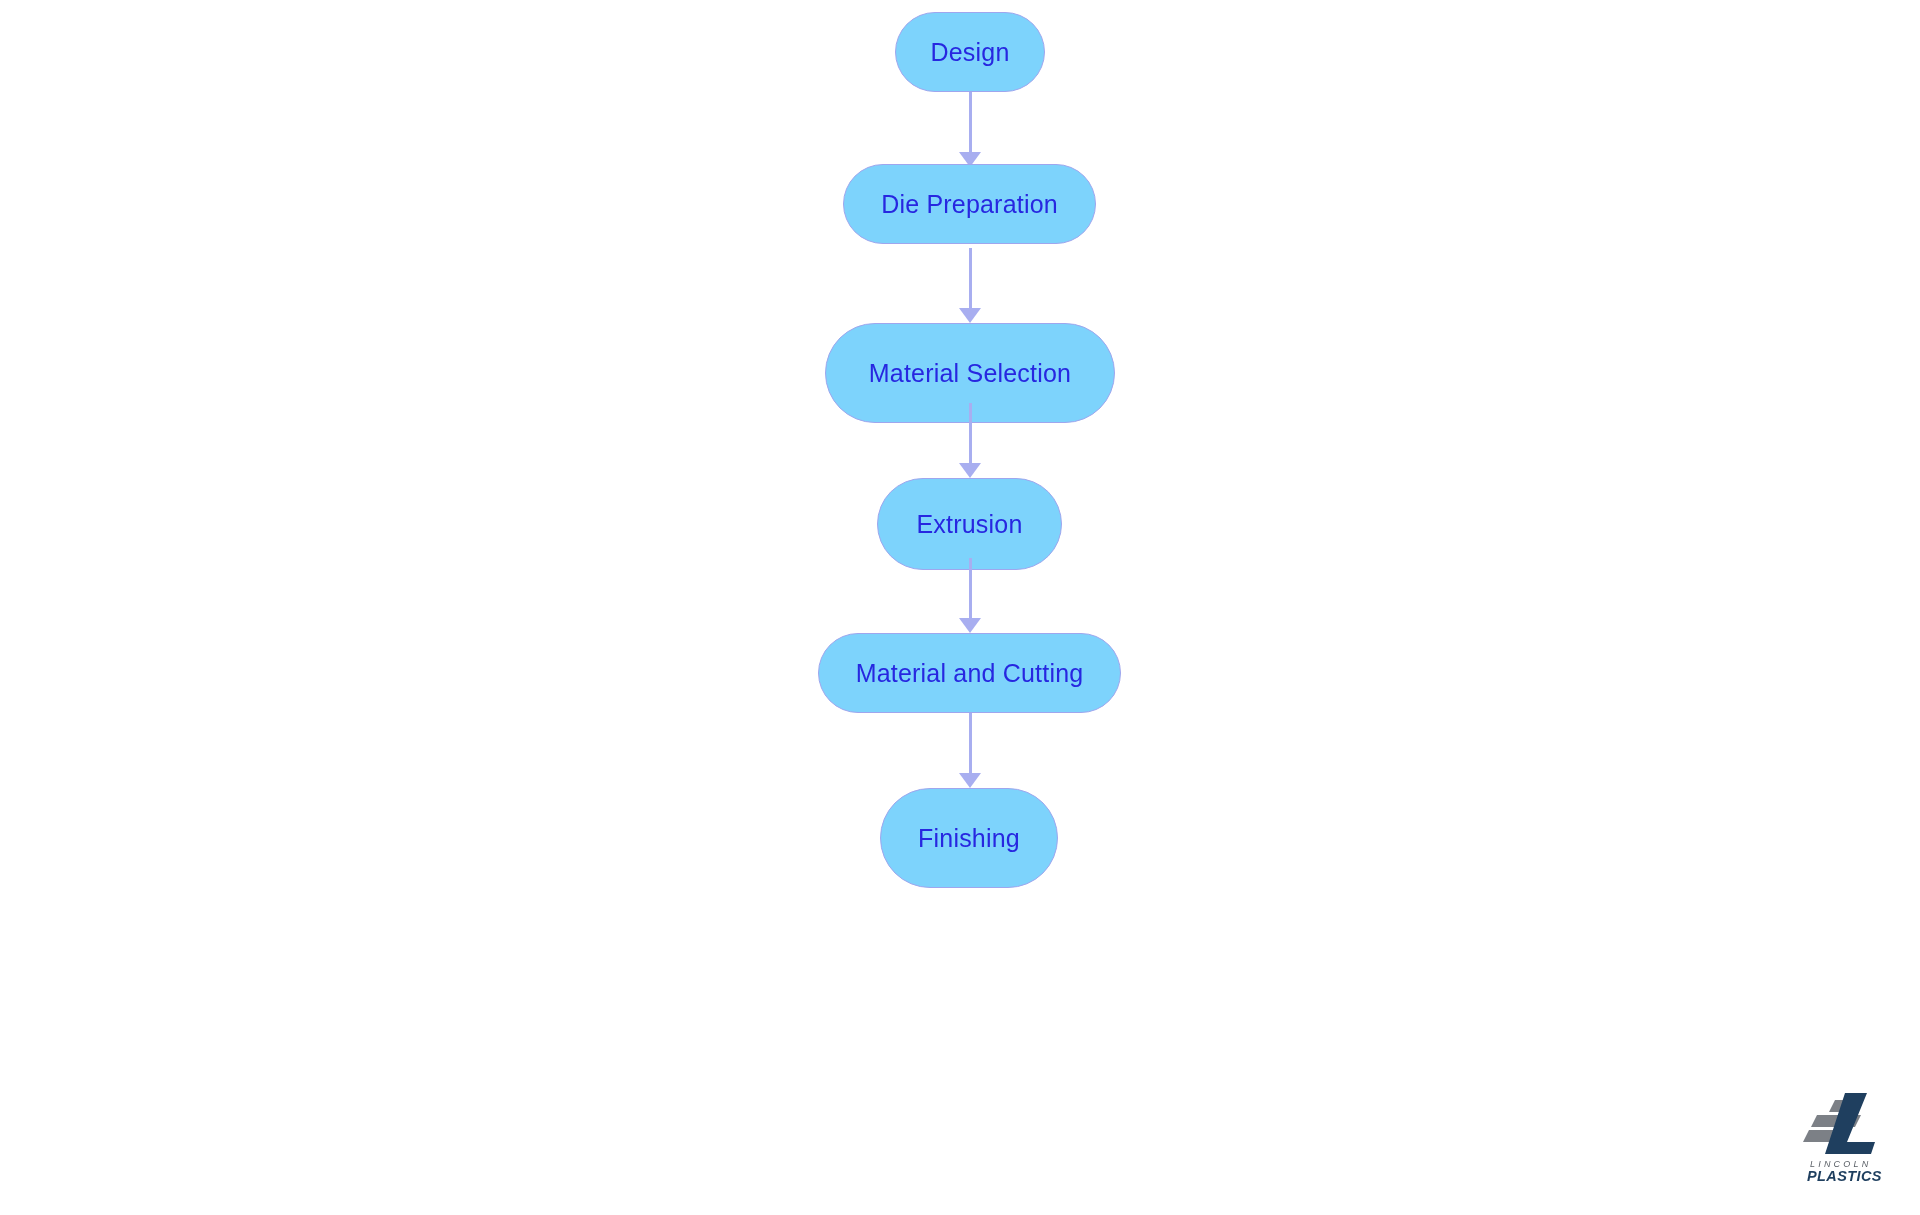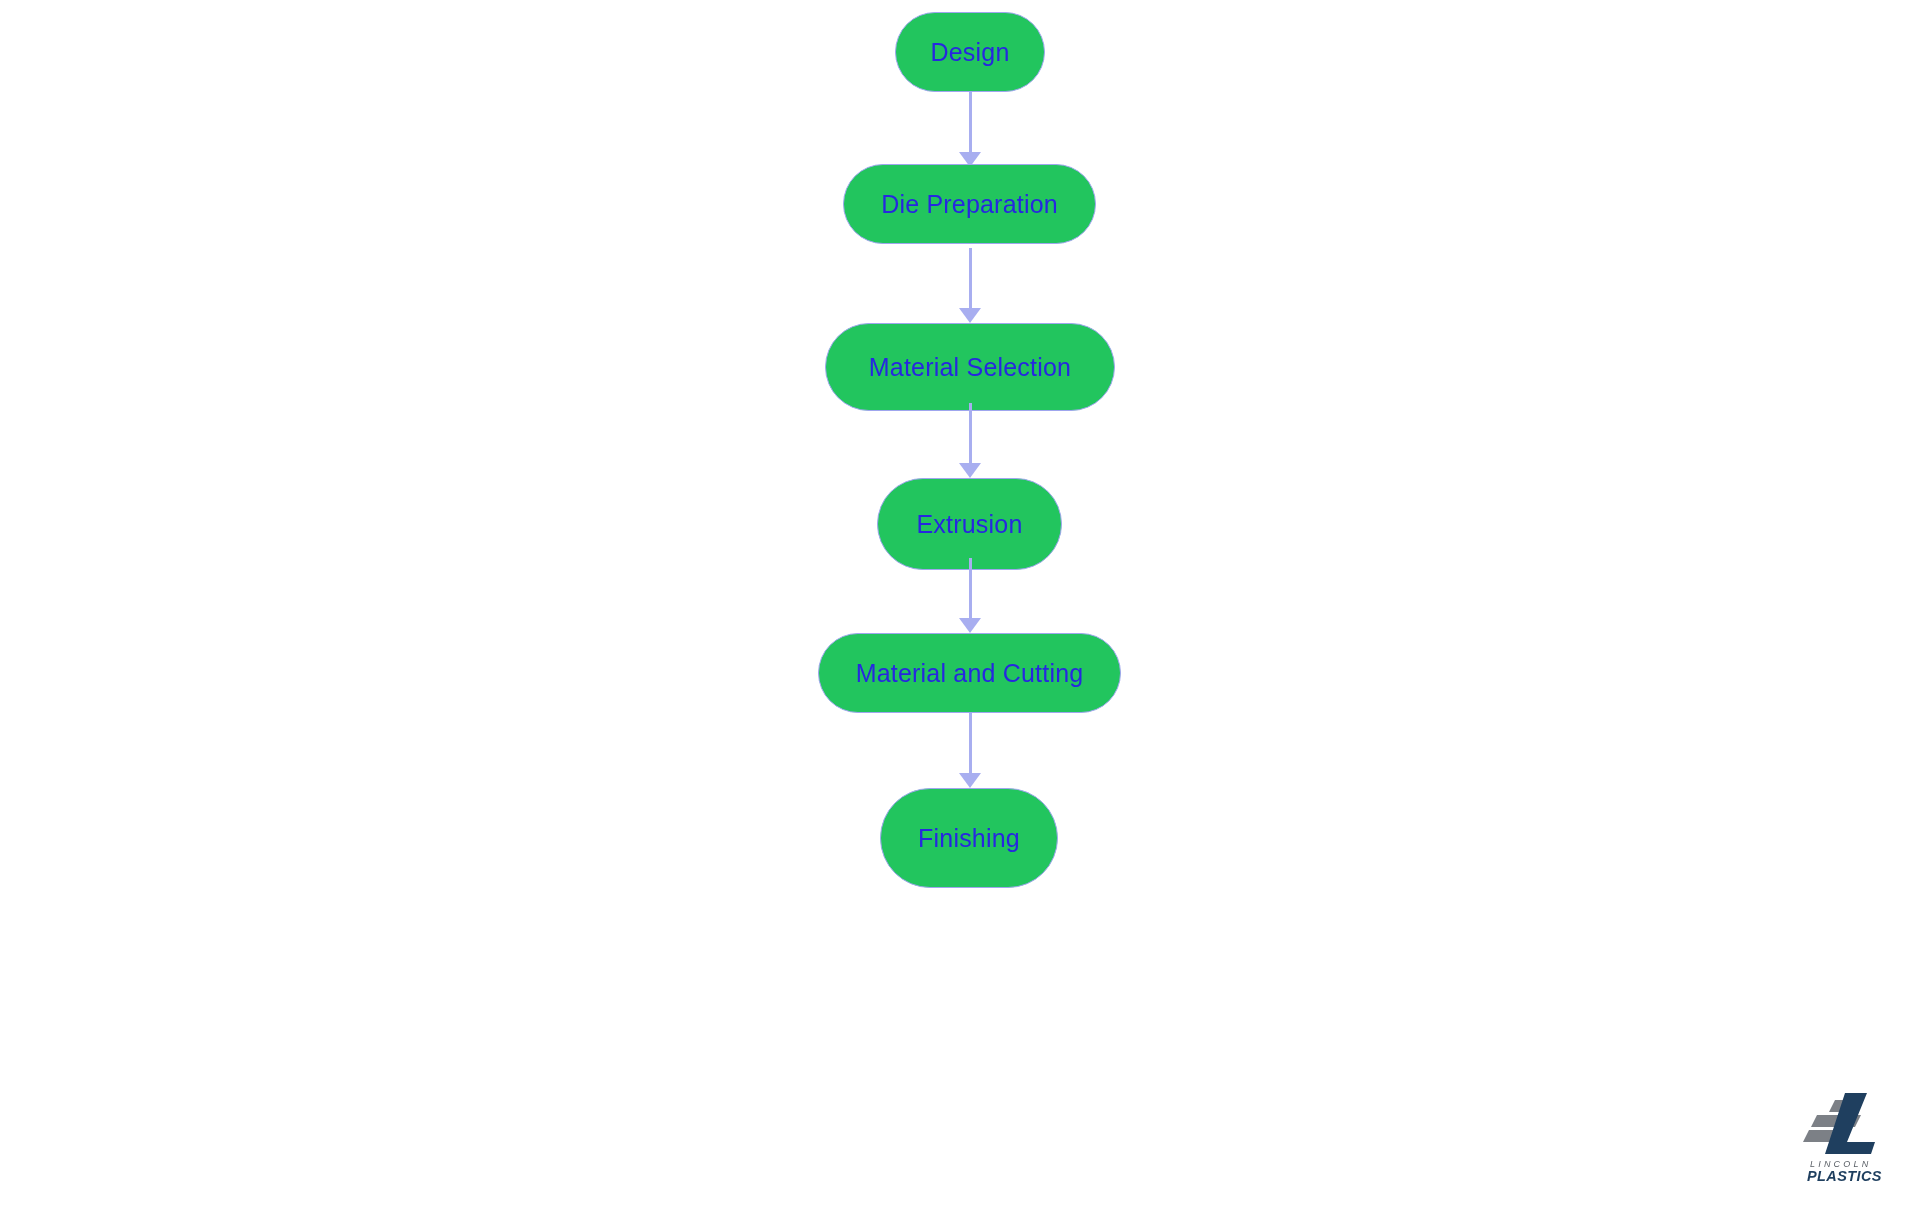--- a/index.html
+++ b/index.html
@@ -19,21 +19,21 @@
     position: absolute;
     left: 0;
     top: 0;
     width: 1920px;
     height: 1215px;
   }
 
   .node {
     position: absolute;
     box-sizing: border-box;
-    background: #22c55e;
+    background: #7dd3fc;
     border: 1.6px solid #9fa6ee;
     border-radius: 999px;
     display: flex;
     align-items: center;
     justify-content: center;
     color: #2727e0;
     font-family: "Liberation Sans", sans-serif;
     font-weight: 400;
     letter-spacing: 0.2px;
     white-space: nowrap;
@@ -94,21 +94,21 @@
 
   <div class="node" style="left:843px; top:164px; width:253px; height:80px;">
     <span class="node-label">Die Preparation</span>
   </div>
 
   <div class="connector" style="left:968.5px; top:248px; width:3px; height:75px;">
     <div class="conn-line" style="height:62px;"></div>
     <div class="conn-head" style="top:60px;"></div>
   </div>
 
-  <div class="node" style="left:825px; top:323px; width:290px; height:88px;">
+  <div class="node" style="left:825px; top:323px; width:290px; height:100px;">
     <span class="node-label">Material Selection</span>
   </div>
 
   <div class="connector" style="left:968.5px; top:403px; width:3px; height:75px;">
     <div class="conn-line" style="height:62px;"></div>
     <div class="conn-head" style="top:60px;"></div>
   </div>
 
   <div class="node" style="left:877px; top:478px; width:185px; height:92px;">
     <span class="node-label">Extrusion</span>

